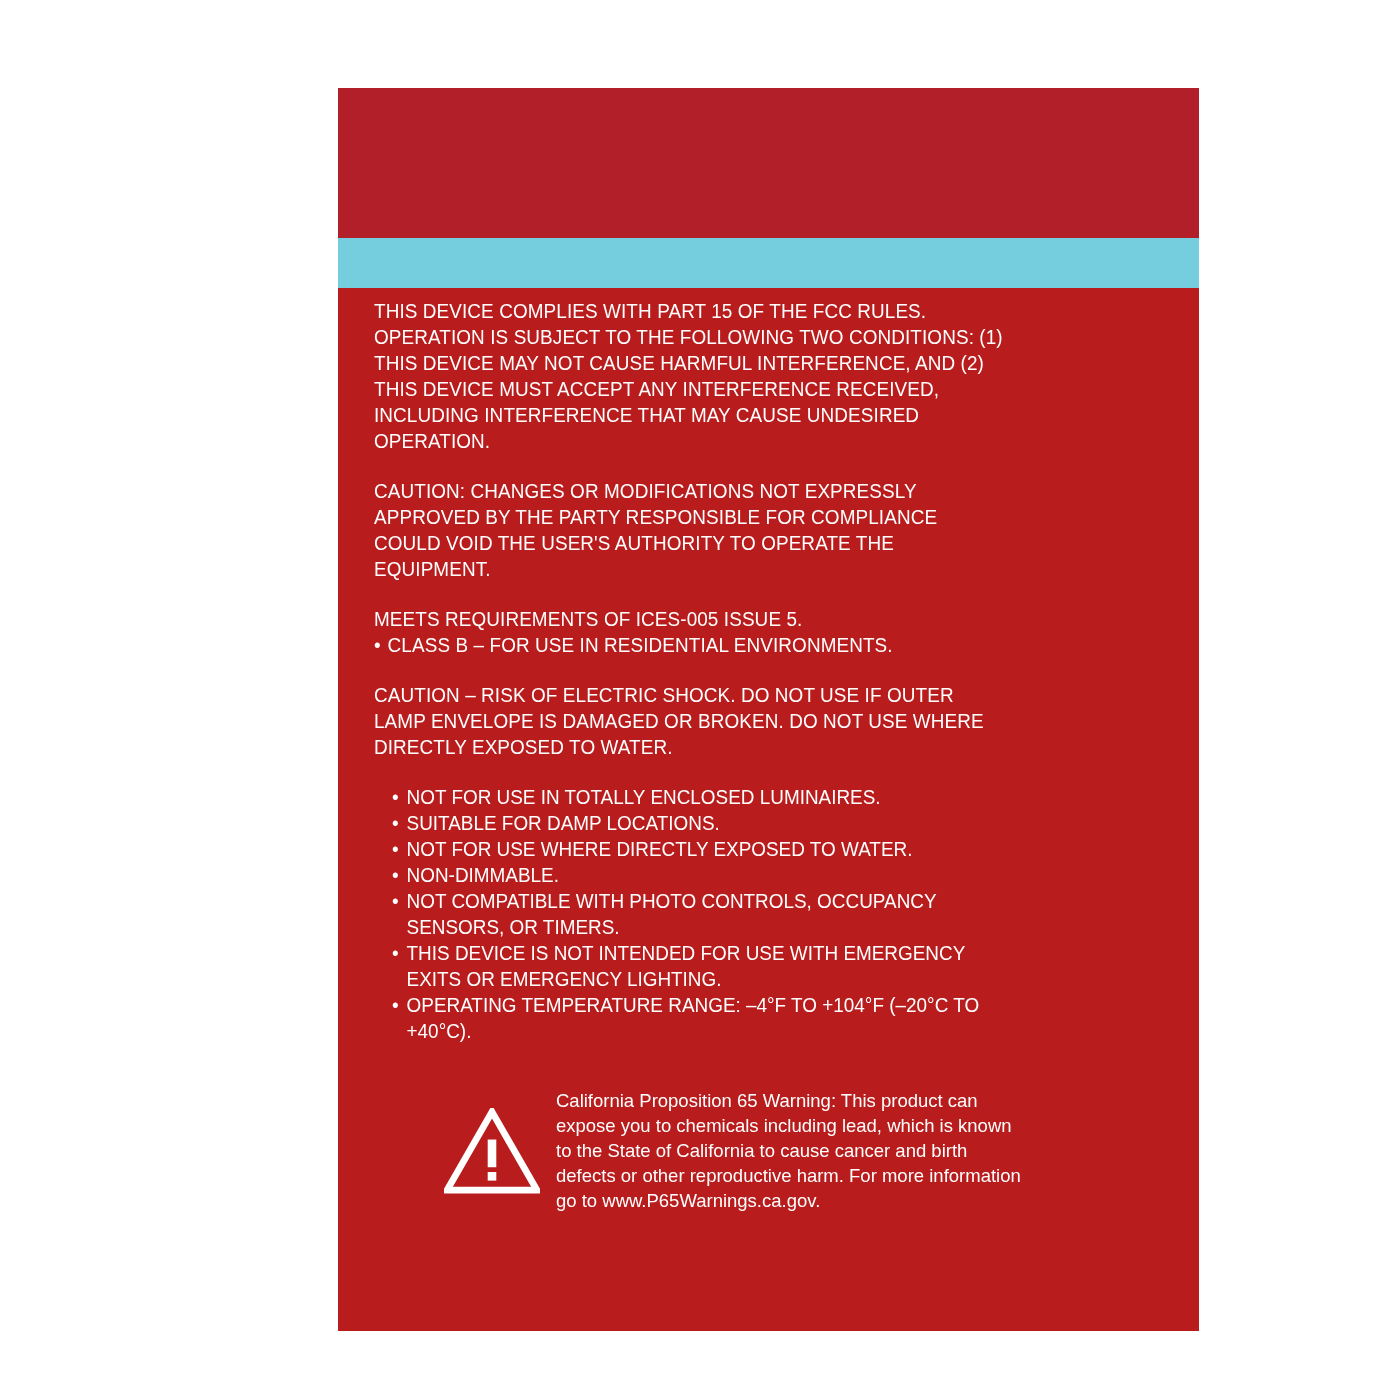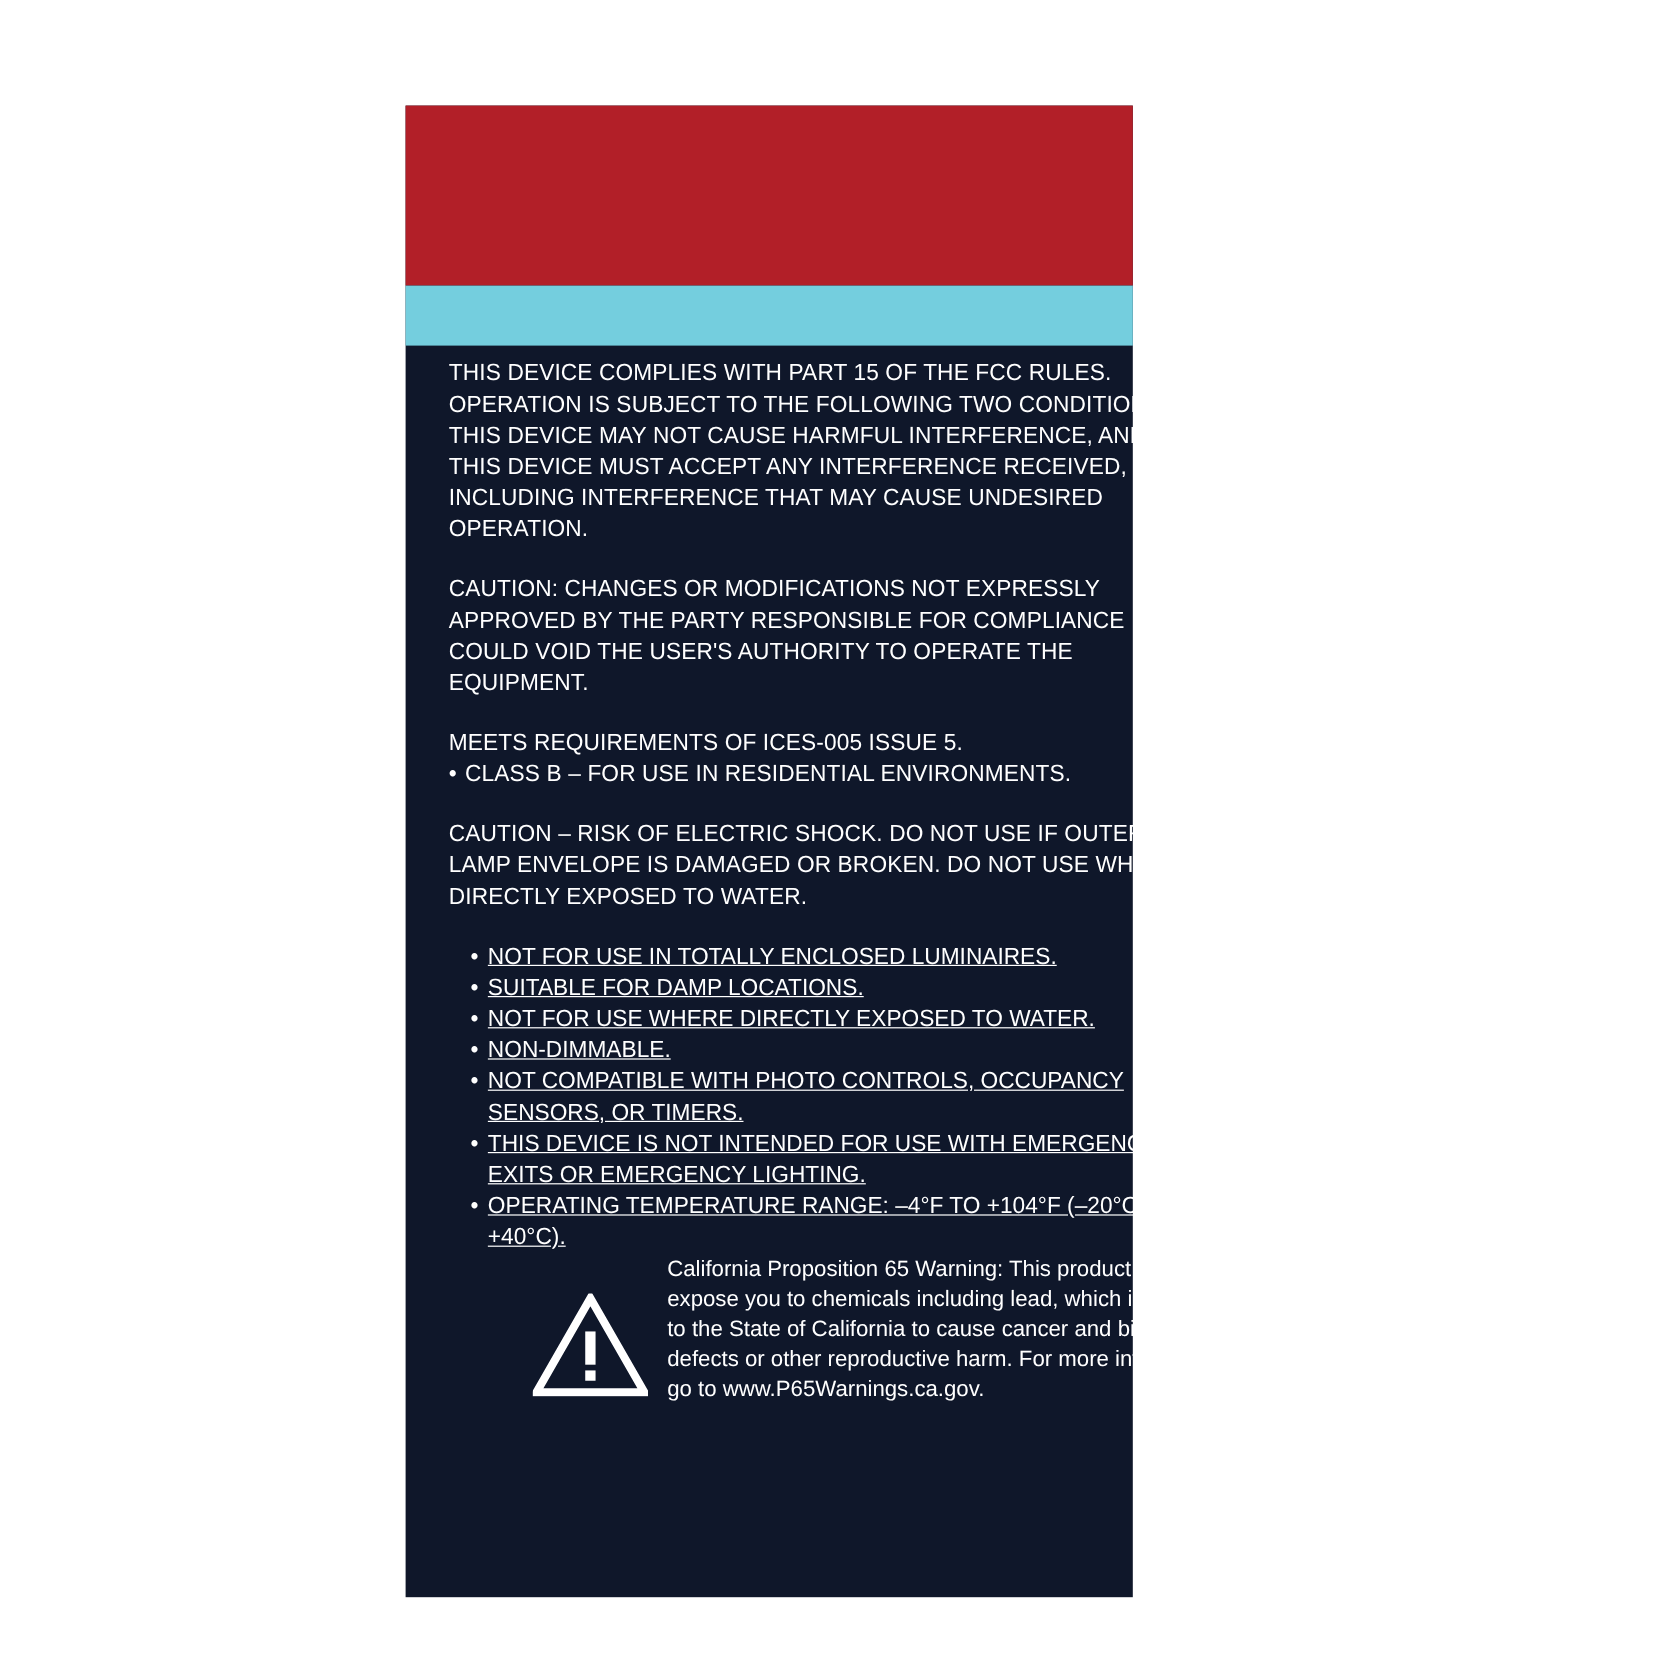--- a/index.html
+++ b/index.html
@@ -11,23 +11,23 @@
     width: 1400px;
     height: 1400px;
     font-family: "Liberation Sans", sans-serif;
     position: relative;
     overflow: hidden;
   }
   #label-panel {
     position: absolute;
     left: 338px;
     top: 88px;
-    width: 606px;
+    width: 861px;
     height: 1243px;
-    background: #0f172a;
+    background: #b91c1c;
     box-sizing: border-box;
   }
   #top-band {
     position: absolute;
     left: 0;
     top: 0;
     width: 100%;
     height: 150px;
     background: #b21f28;
   }
@@ -58,21 +58,20 @@
   .para.tight {
     margin-bottom: 0;
   }
   .para-group {
     margin: 14px 0 24px 0;
   }
   .bullet-list {
     list-style: none;
     margin: 0 0 0 0;
     padding: 0 0 0 18px;
-    text-decoration: underline;
   }
   .bullet-list li {
     font-size: 19.5px;
     line-height: 26px;
     margin: 0;
     padding-left: 15px;
     position: relative;
     transform: scaleX(0.97);
     transform-origin: left center;
   }
@@ -88,21 +87,22 @@
     display: block;
   }
   .inline-bullet::before {
     content: "\2022";
     position: absolute;
     left: 0;
     top: 0;
   }
   #prop65 {
     display: flex;
-    align-items: flex-end;
+    align-items: center;
+    margin-top: 44px;
     padding-left: 70px;
   }
   #warn-icon {
     flex: 0 0 auto;
     width: 96px;
     margin-top: 4px;
   }
   #prop65-text {
     font-family: "Liberation Sans", sans-serif;
     font-size: 18.5px;

